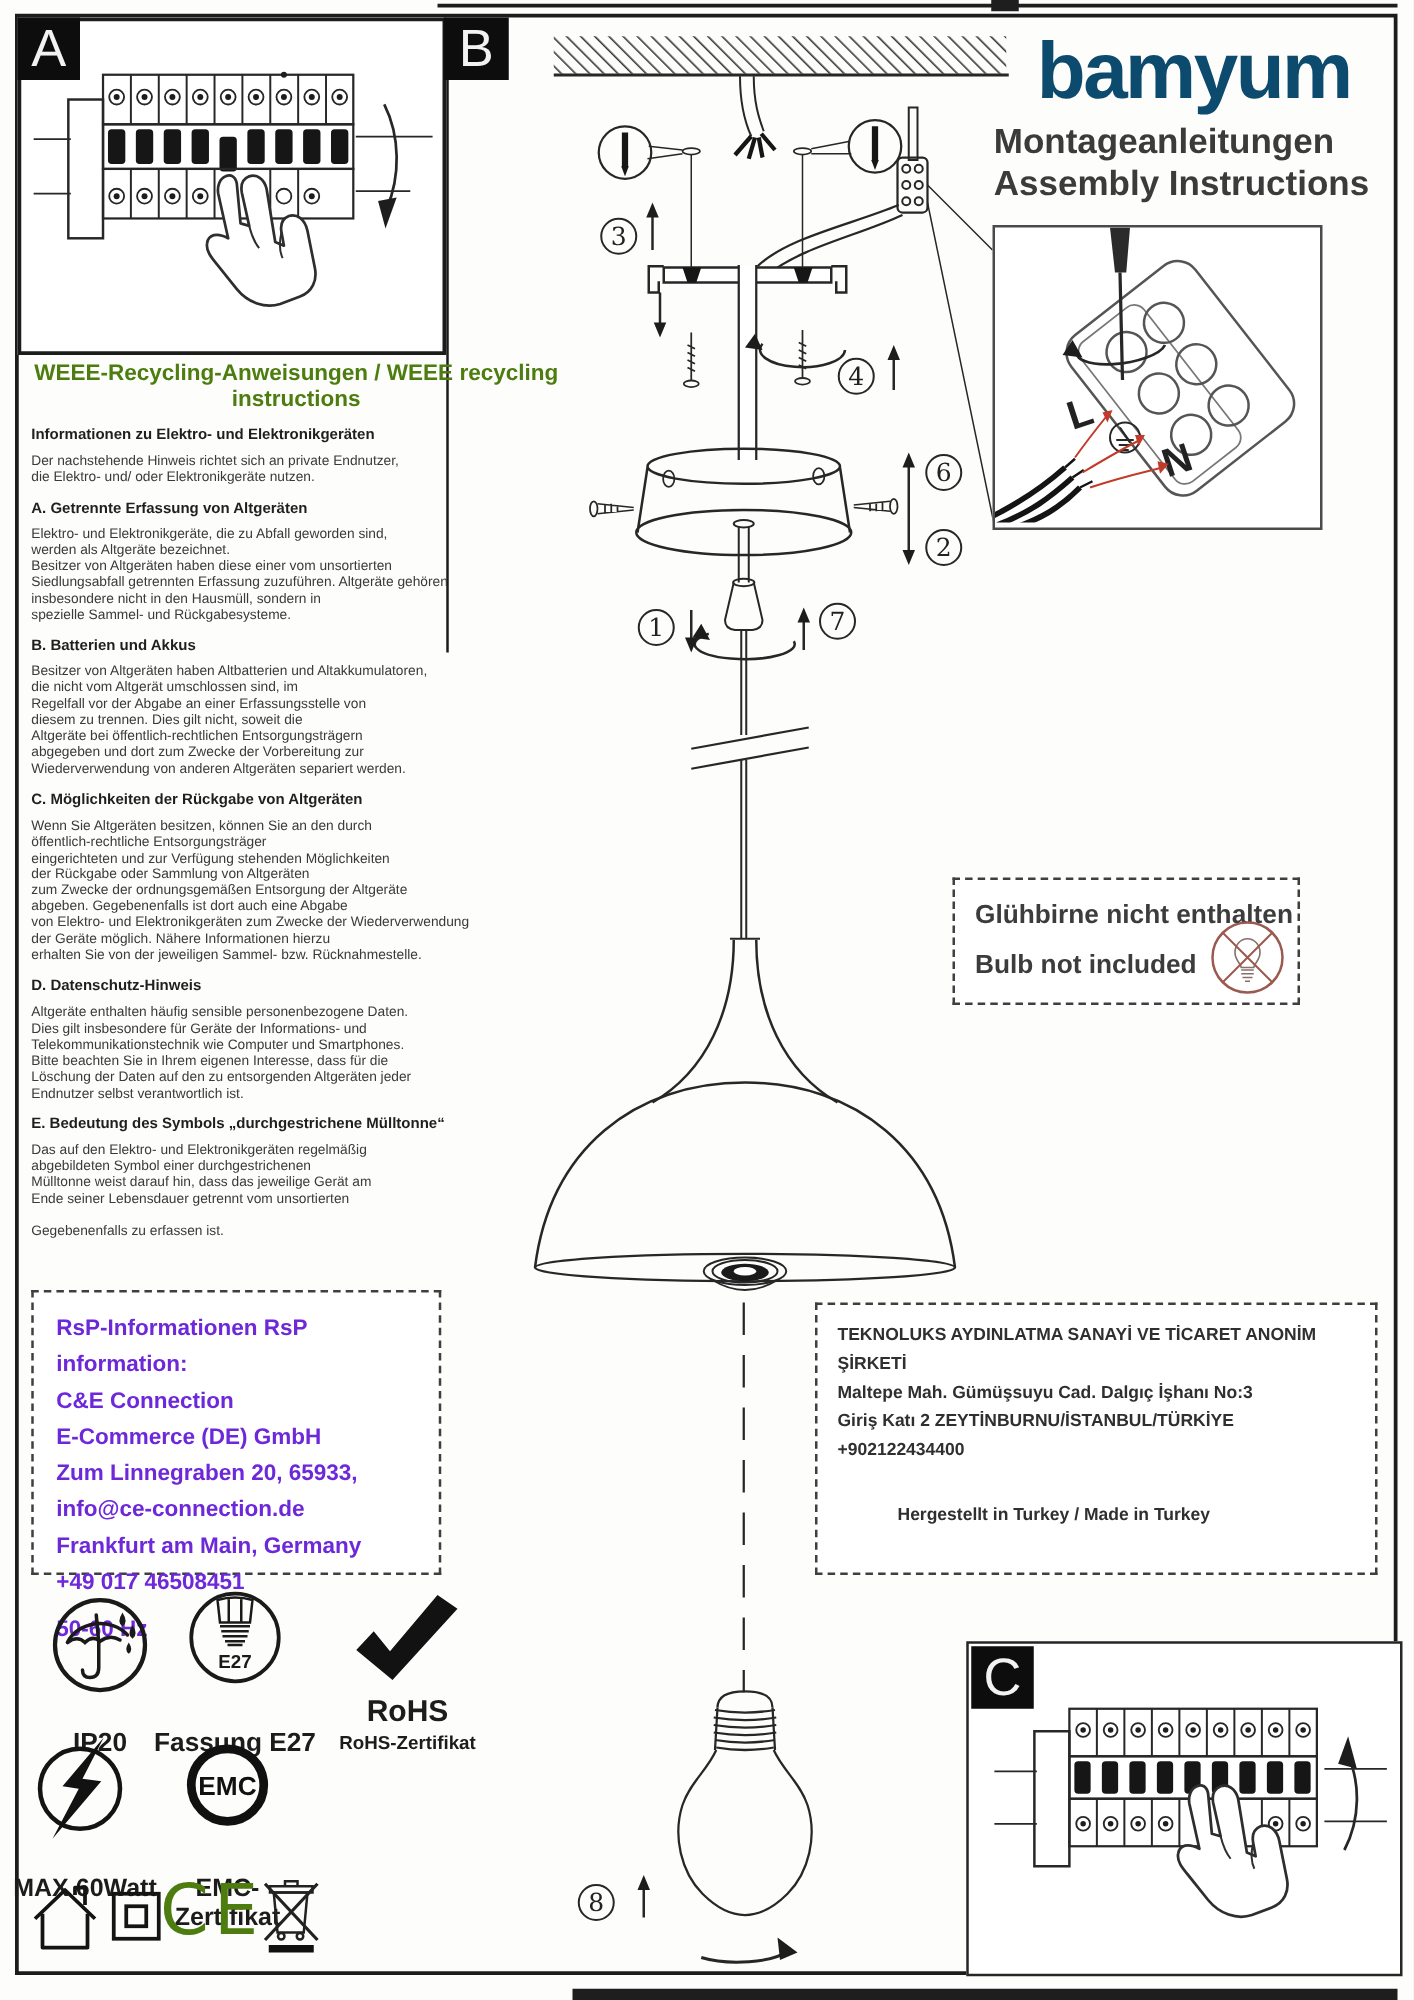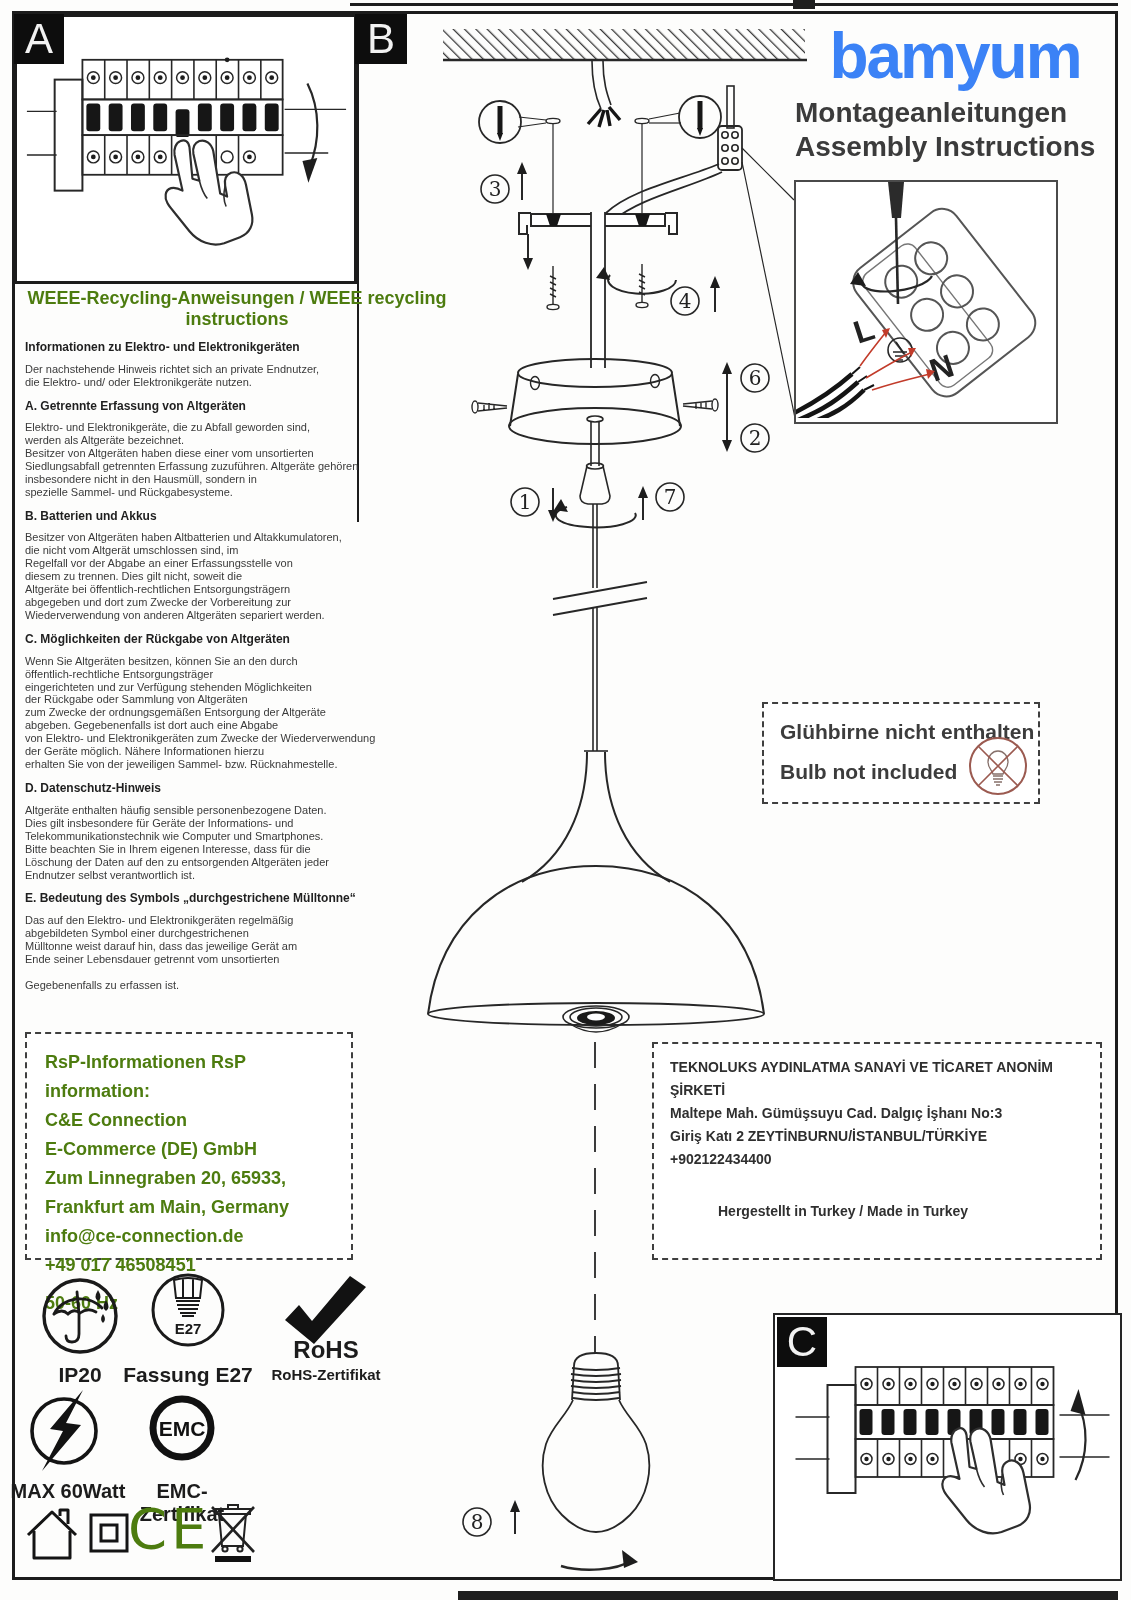--- a/index.html
+++ b/index.html
@@ -6,33 +6,33 @@
   .page{position:relative;width:1131px;height:1600px;background:#fdfdfc;margin:0 auto;
         font-family:"Liberation Sans",sans-serif;color:#2e2e2e;overflow:hidden;}
   .abs{position:absolute;}
   .outer-border{left:12px;top:11px;width:1100px;height:1563px;border:3px solid #1c1c1c;}
   .artifact{background:#1e1e1e;}
   
   .panel{background:#fff;border:3px solid #1c1c1c;}
   .panel-label{width:50px;height:50px;background:#0d0d0d;color:#f2f2f2;
        font-size:42px;font-weight:400;display:flex;align-items:center;justify-content:center;line-height:1;}
   
-  .logo{font-size:64px;font-weight:bold;letter-spacing:-2px;color:#3b82f6;line-height:1;}
+  .logo{font-size:64px;font-weight:bold;letter-spacing:-2px;color:#0c4a6e;line-height:1;}
   .brand-sub{font-size:28px;font-weight:bold;color:#3b3b3b;line-height:1.22;text-align:left;}
   
   .weee{width:424px;font-size:11px;line-height:1.18;color:#3a3a3a;}
   .weee h3{font-size:12px;line-height:1.2;margin:10px 0 8px;color:#1f1f1f;}
   .weee .t{font-size:18px;font-weight:bold;margin:0 0 2px;color:#4d7c0f;text-align:center;}
   .weee p{margin:0;white-space:pre-line;}
   
   .dash{border:2px dashed #3f3f3f;background:#fff;}
-  .rsp{padding:14px 18px;font-size:18px;font-weight:bold;color:#4d7c0f;line-height:29px;}
+  .rsp{padding:14px 18px;font-size:18px;font-weight:bold;color:#6d28d9;line-height:29px;}
   .manu{padding:12px 16px;font-size:14px;font-weight:bold;color:#2f2f2f;line-height:23px;}
   .notice-text{font-size:21px;font-weight:bold;color:#3c3c3c;line-height:1.9;}
-  .icon-label{font-weight:bold;color:#1c1c1c;text-align:center;}
+  .icon-label{font-weight:bold;color:#1c1c1c;text-align:center;margin-top:20px;}
   .code{font-size:35px;font-weight:bold;color:#0f0f0f;letter-spacing:0.5px;}
   svg{display:block;}
   .ln{stroke:#272727;fill:none;}
   text.step{font-family:"DejaVu Serif",serif;font-size:20px;fill:#222;}
 </style>
 </head>
 <body>
 
 <div class="page">
 
@@ -419,22 +419,22 @@
       </g>
       <path d="M12,12 L52,52 M52,12 L12,52" stroke="#9b5a50" stroke-width="1.6"></path>
     </svg>
   </div>
 
   <div class="abs dash rsp" style="left:25px;top:1032px;width:288px;height:196px;">
     <div>RsP-Informationen RsP information:</div>
     <div>C&amp;E Connection</div>
     <div>E-Commerce (DE) GmbH</div>
     <div>Zum Linnegraben 20, 65933,</div>
+    <div>info@ce-connection.de</div>
     <div>Frankfurt am Main, Germany</div>
-    <div>info@ce-connection.de</div>
     <div>+49 017 46508451</div>
     <div style="margin-top:9px;">50-60 Hz</div>
   </div>
 
   <div class="abs dash manu" style="left:652px;top:1042px;width:414px;height:190px;">
     <div>TEKNOLUKS AYDINLATMA SANAYİ VE TİCARET ANONİM ŞİRKETİ</div>
     <div>Maltepe Mah. Gümüşsuyu Cad. Dalgıç İşhanı No:3</div>
     <div>Giriş Katı 2 ZEYTİNBURNU/İSTANBUL/TÜRKİYE</div>
     <div>+902122434400</div>
     <div style="margin-top:29px;padding-left:48px;">Hergestellt in Turkey / Made in Turkey</div>

